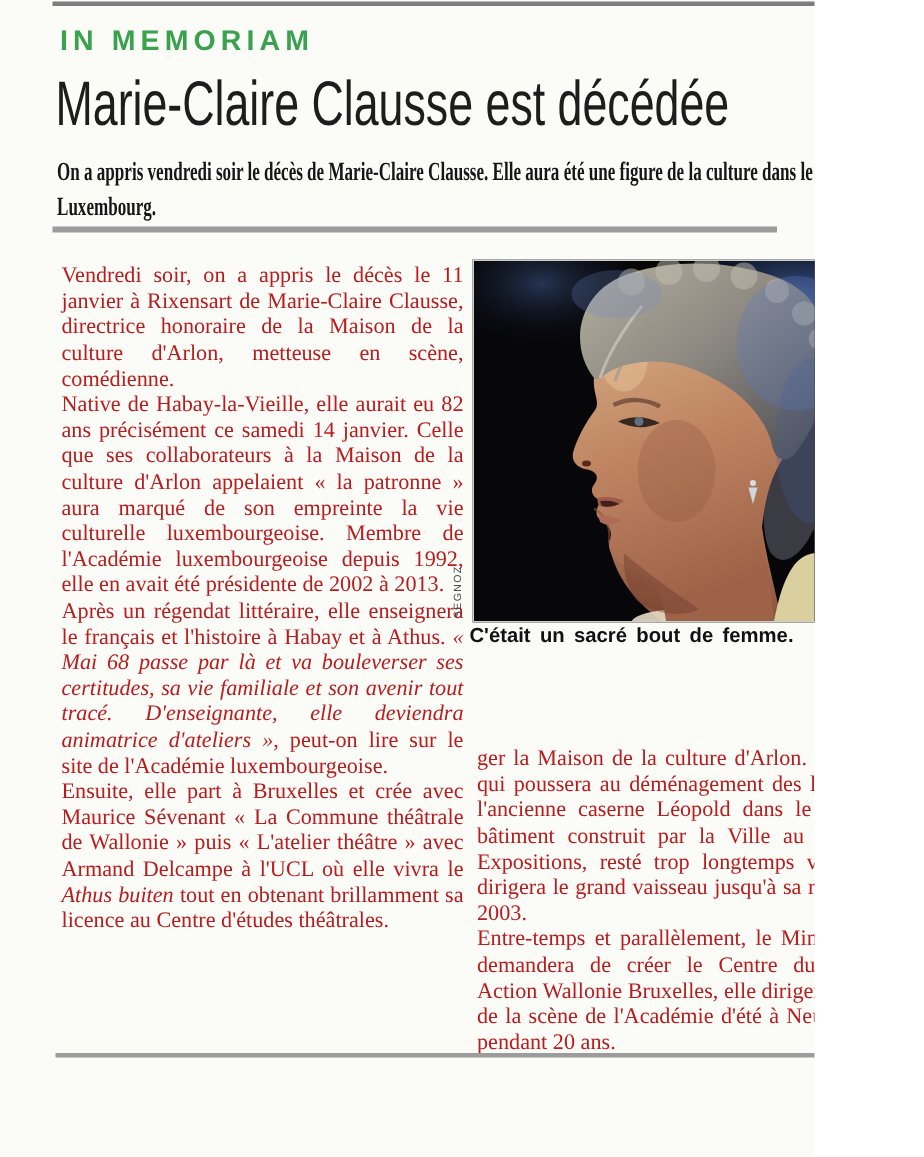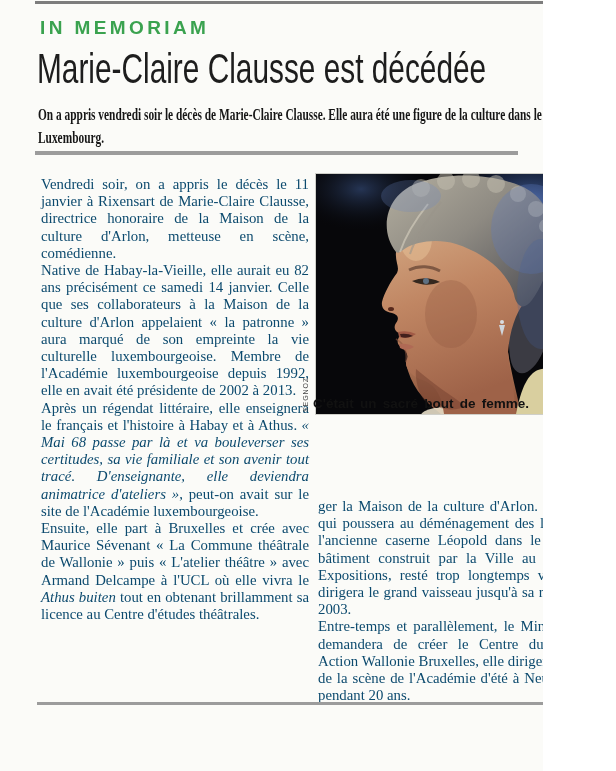--- a/index.html
+++ b/index.html
@@ -28,39 +28,39 @@
   .lede {
     position:absolute; left:38px; top:103px; margin:0; width:805px;
     transform:scaleX(0.65); transform-origin:0 0;
     font-family:"Liberation Serif", serif; font-weight:bold;
     font-size:17.5px; line-height:23px; color:#161616;
   }
 
   .body-copy { position:absolute; }
   .body-copy p {
     margin:0; text-align:justify;
-    font-size:14.8px; line-height:17.2px; color:#0c4a6e;
+    font-size:14.8px; line-height:17.2px; color:#b91c1c;
   }
   .body-copy em { font-style:italic; }
   .col-left  { left:41px;  top:176px; width:268px; }
   .col-right { left:318px; top:458px; width:281px;margin-top:40px; }
 
   .photo {
     position:absolute; left:315px; top:173px; width:263px; height:240px;
     margin:0; border:1px solid #cfcfc9; background:#07070a;
   }
   .photo svg { display:block; }
   .credit {
     position:absolute; left:302px; top:412px;
     transform:rotate(-90deg); transform-origin:0 0;
     font-family:"Liberation Sans", sans-serif;
     font-size:7px; letter-spacing:0.9px; color:#4a4a4a; white-space:nowrap;
   }
   .caption {
-    position:absolute; left:313px; top:396px; margin:0; width:280px;
+    position:absolute; left:313px; top:416px; margin:0; width:280px;
     font-family:"Liberation Sans", sans-serif; font-weight:bold;
     font-size:13.5px; color:#111111; word-spacing:2.5px;
   }
 </style>
 </head>
 <body>
 
 <div class="page">
 
   <div class="rule top-rule"></div>
@@ -69,21 +69,21 @@
 
   <h1 class="headline">Marie-Claire Clausse est décédée</h1>
 
   <p class="lede">On a appris vendredi soir le décès de Marie-Claire Clausse. Elle aura été une figure de la culture dans le Luxembourg.</p>
 
   <div class="rule mid-rule"></div>
 
   <div class="body-copy col-left">
       <p><span>Vendredi soir, on a appris le décès le 11 janvier à Rixensart de Marie-Claire Clausse, directrice honoraire de la Maison de la culture d'Arlon, metteuse en scène, comédienne.</span></p>
       <p><span>Native de Habay-la-Vieille, elle aurait eu 82 ans précisément ce samedi 14 janvier. Celle que ses collaborateurs à la Maison de la culture d'Arlon appelaient « la patronne » aura marqué de son empreinte la vie culturelle luxembourgeoise. Membre de l'Académie luxembourgeoise depuis 1992, elle en avait été présidente de 2002 à 2013.</span></p>
-      <p><span>Après un régendat littéraire, elle enseignera le français et l'histoire à Habay et à Athus. </span><em>« Mai 68 passe par là et va bouleverser ses certitudes, sa vie familiale et son avenir tout tracé. D'enseignante, elle deviendra animatrice d'ateliers »</em><span>, peut-on avait sur le site de l'Académie luxembourgeoise.</span></p>
+      <p><span>Après un régendat littéraire, elle enseignera le français et l'histoire à Habay et à Athus. </span><em>« Mai 68 passe par là et va bouleverser ses certitudes, sa vie familiale et son avenir tout tracé. D'enseignante, elle deviendra animatrice d'ateliers »</em><span>, peut-on lire sur le site de l'Académie luxembourgeoise.</span></p>
       <p><span>Ensuite, elle part à Bruxelles et crée avec Maurice Sévenant « La Commune théâtrale de Wallonie » puis « L'atelier théâtre » avec Armand Delcampe à l'UCL où elle vivra le </span><em>Athus buiten</em><span> tout en obtenant brillamment sa licence au Centre d'études théâtrales.</span></p>
     </div>
 
   <figure class="photo">
     <svg viewBox="0 0 263 240" width="263" height="240" preserveAspectRatio="none">
       <defs>
         <radialGradient id="glowR" cx="50%" cy="50%" r="50%">
           <stop offset="0%" stop-color="#5577bb" stop-opacity="0.8"></stop>
           <stop offset="55%" stop-color="#33508f" stop-opacity="0.35"></stop>
           <stop offset="100%" stop-color="#0a0d14" stop-opacity="0"></stop>

